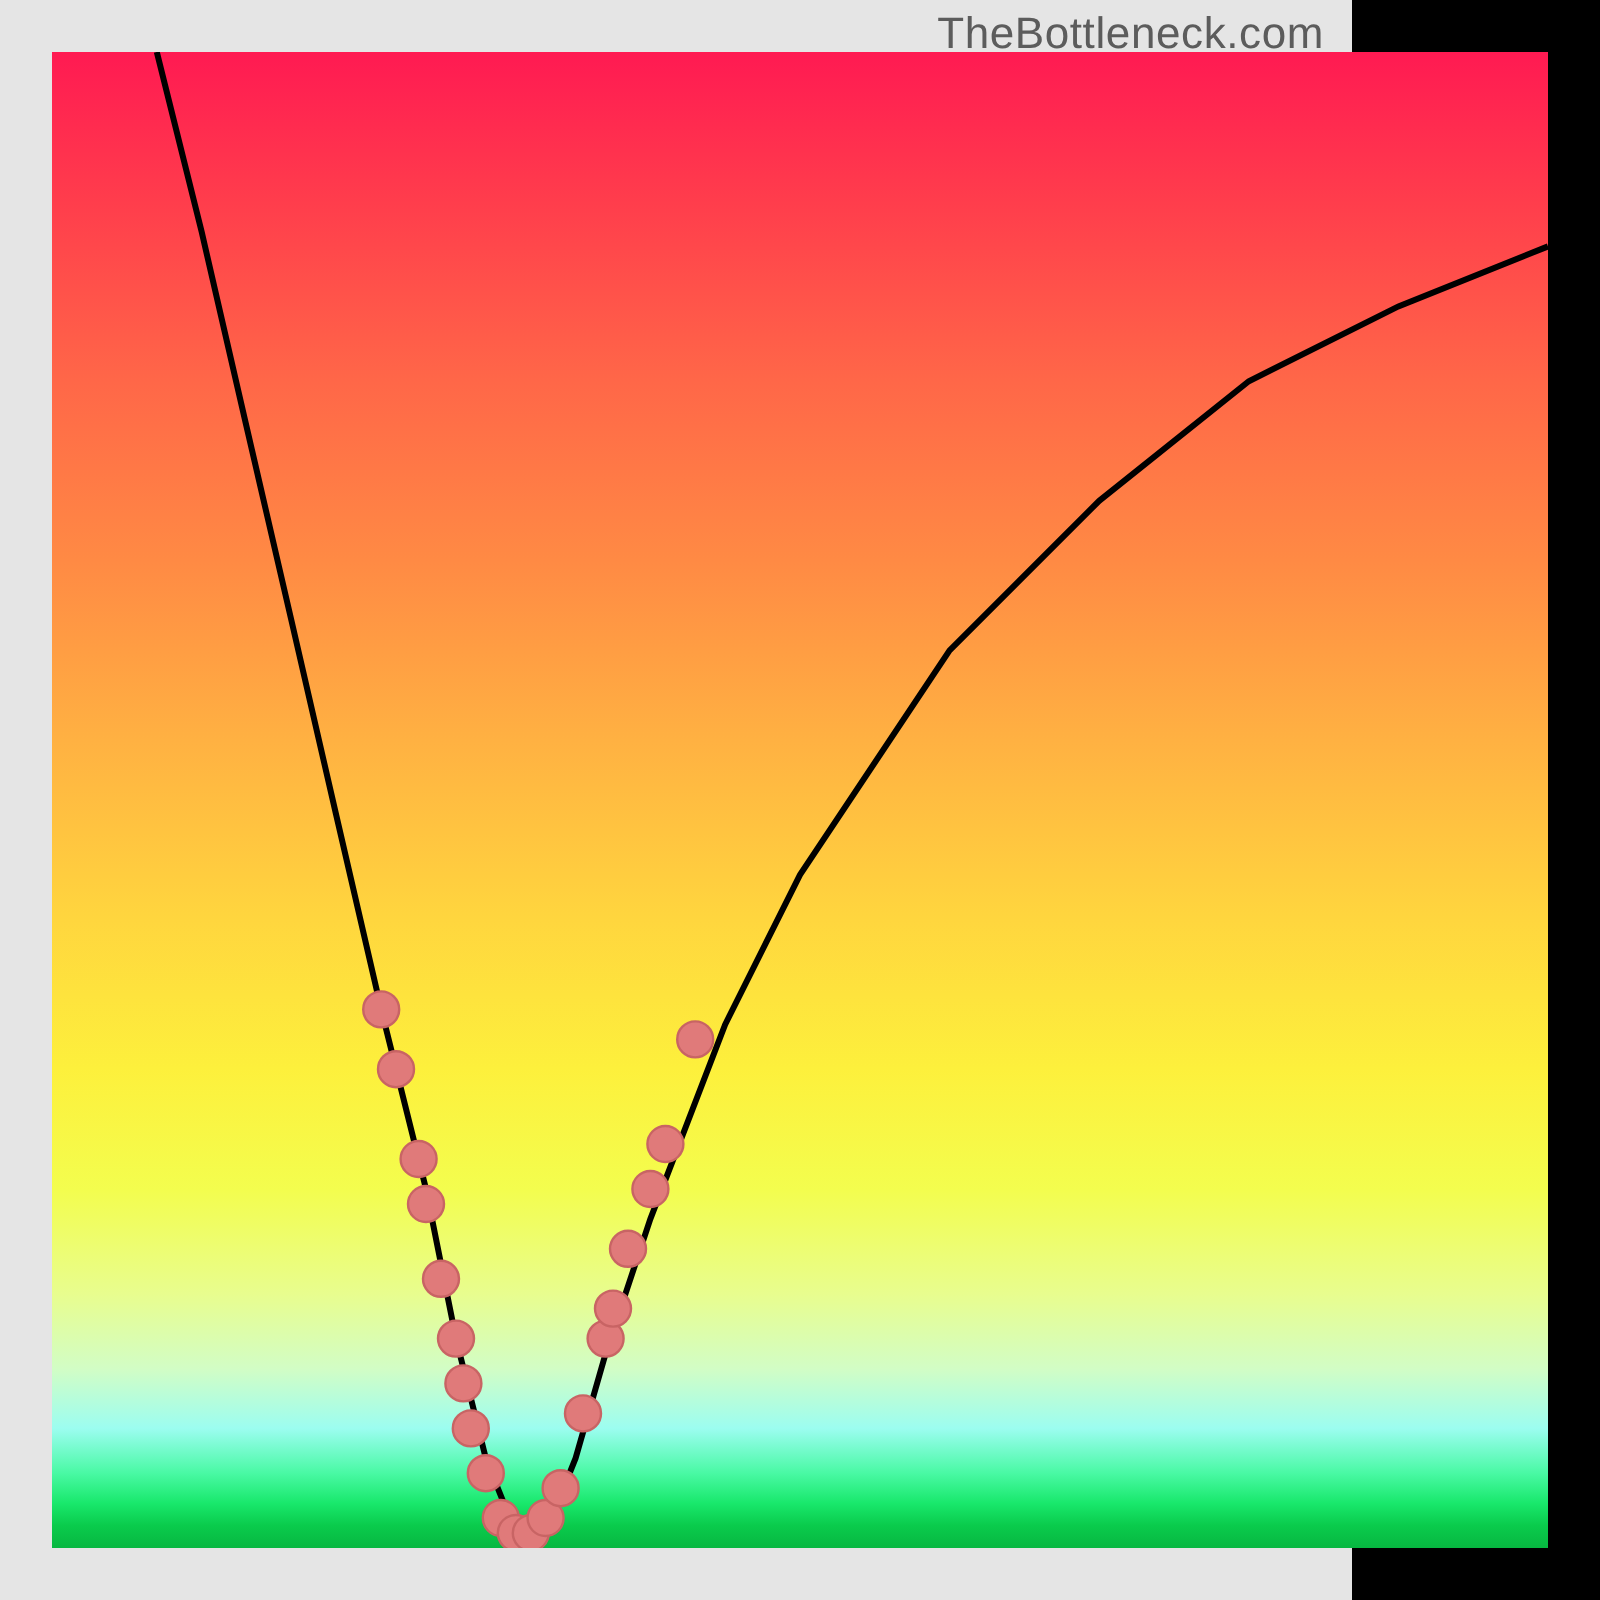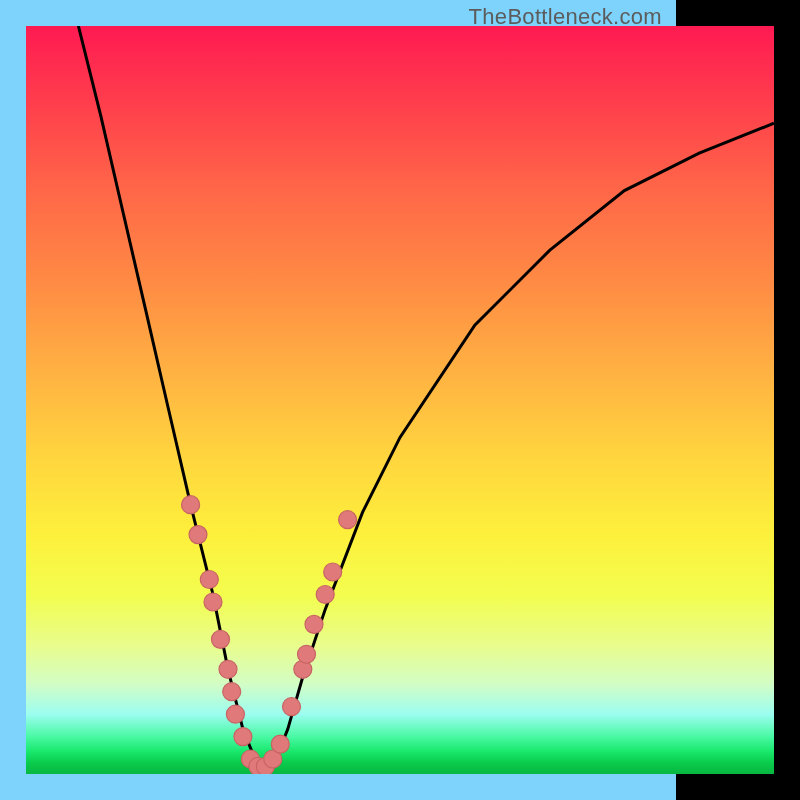--- a/index.html
+++ b/index.html
@@ -8,21 +8,21 @@
     width: 800px;
     height: 800px;
     overflow: hidden;
     background: #000;
     font-family: Arial, Helvetica, sans-serif;
   }
   .frame {
     position: absolute;
     top: 0; left: 0;
     width: 676px; height: 800px;
-    background: #7dd3fc;
+    background: #e5e5e5;
   }
   .plot-area {
     position: absolute;
     top: 26px;
     left: 26px;
     width: 748px;
     height: 748px;
     background: linear-gradient(to bottom,
       #ff1a52 0%,
       #ff3d4c 10%,

